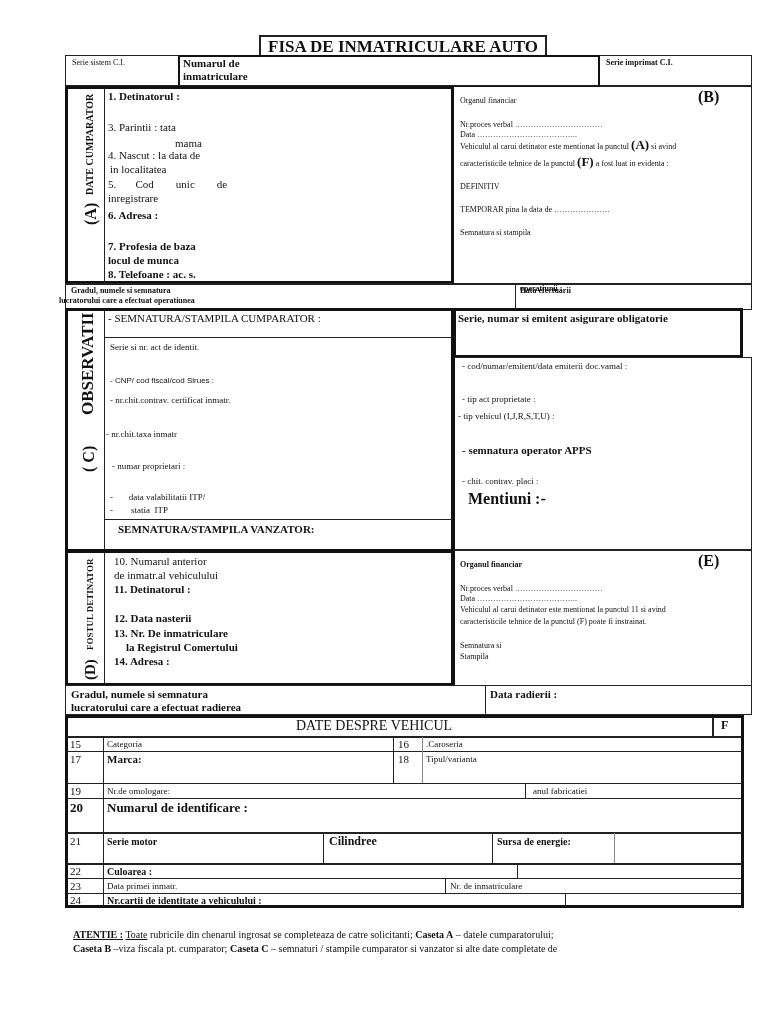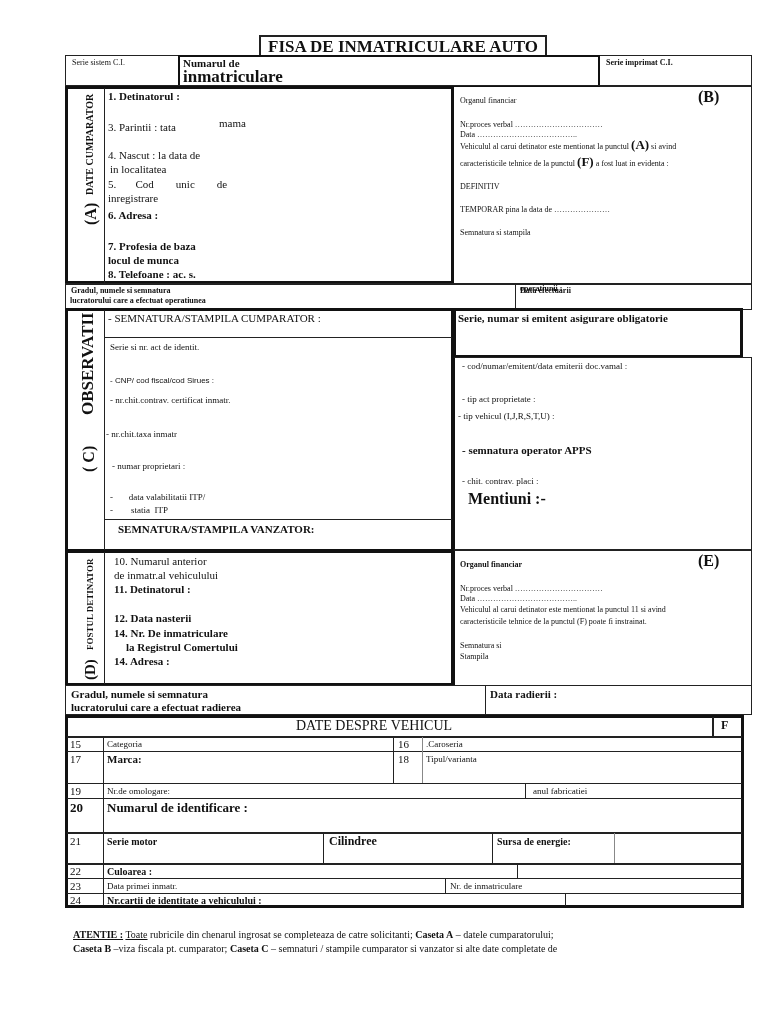--- a/index.html
+++ b/index.html
@@ -23,33 +23,33 @@
 <body>
 
 <div class="abs b1" style="left:259px;top:35px;width:288px;height:22px;border-width:2px;">
   <div class="t bold" style="left:0;right:0;top:1px;text-align:center;font-size:17px;line-height:18px;">FISA DE INMATRICULARE AUTO</div>
 </div>
 
 <div class="abs b1" style="left:65px;top:55px;width:687px;height:32px;"></div>
 <div class="abs b2" style="left:178px;top:55px;width:422px;height:32px;"></div>
 <div class="t xs" style="left:72px;top:58px;">Serie sistem C.I.</div>
 <div class="t sm bold" style="left:183px;top:58px;font-size:11px;">Numarul de</div>
-<div class="t sm bold" style="left:183px;top:71px;font-size:17px;">inmatriculare</div>
+<div class="t sm bold" style="left:183px;top:71px;font-size:11px;">inmatriculare</div>
 <div class="t xs bold" style="left:606px;top:58px;">Serie imprimat C.I.</div>
 
 <div class="abs b1" style="left:65px;top:85px;width:687px;height:200px;"></div>
 <div class="abs b3" style="left:65px;top:86px;width:389px;height:198px;"></div>
 <div class="vline" style="left:104px;top:88px;height:195px;"></div>
 
 <div class="vert" style="left:84px;top:195px;font-size:10px;">DATE CUMPARATOR</div>
 <div class="vert" style="left:82px;top:225px;font-size:16px;">(A)</div>
 
 <div class="t bold" style="left:108px;top:90px;">1. Detinatorul :</div>
 <div class="t" style="left:108px;top:121px;">3. Parintii :  tata</div>
-<div class="t" style="left:175px;top:117px;margin-left:44px;">mama</div>
+<div class="t" style="left:175px;top:137px;">mama</div>
 <div class="t" style="left:108px;top:149px;">4. Nascut : la data de</div>
 <div class="t" style="left:110px;top:163px;">in localitatea</div>
 <div class="t" style="left:108px;top:178px;white-space:pre;">5.       Cod        unic        de</div>
 <div class="t" style="left:108px;top:192px;">inregistrare</div>
 <div class="t bold" style="left:108px;top:209px;">6. Adresa :</div>
 <div class="t bold" style="left:108px;top:240px;">7. Profesia de baza</div>
 <div class="t bold" style="left:108px;top:254px;">locul de munca</div>
 <div class="t bold" style="left:108px;top:268px;">8. Telefoane : ac. s.</div>
 
 <div class="t xs" style="left:460px;top:96px;">Organul financiar</div>
@@ -62,21 +62,21 @@
 <div class="t xs" style="left:460px;top:157px;">
   <span>caracteristicile tehnice de la punctul </span><span style="font-size:13px;font-weight:bold;">(F)</span><span> a fost luat in evidenta :</span>
 </div>
 <div class="t xs" style="left:460px;top:182px;">DEFINITIV</div>
 <div class="t xs" style="left:460px;top:205px;">TEMPORAR pina la data de …………………</div>
 <div class="t xs" style="left:460px;top:228px;">Semnatura si stampila</div>
 
 <div class="abs b1" style="left:65px;top:283px;width:687px;height:27px;"></div>
 <div class="vline" style="left:515px;top:283px;height:27px;"></div>
 <div class="t xs bold" style="left:71px;top:286px;">Gradul, numele si semnatura</div>
-<div class="t xs bold" style="left:70px;top:296px;text-align:center;">lucratorului care a efectuat operatiunea</div>
+<div class="t xs bold" style="left:59px;top:296px;text-align:center;">lucratorului care a efectuat operatiunea</div>
 <div class="t xs bold" style="left:520px;top:286px;">Data efectuarii</div>
 <div class="t xs bold" style="left:520px;top:284px;">operatiunii :</div>
 
 <div class="abs b3" style="left:65px;top:308px;width:389px;height:244px;"></div>
 <div class="vline" style="left:104px;top:310px;height:240px;"></div>
 <div class="hline" style="left:104px;top:337px;width:348px;"></div>
 <div class="hline" style="left:104px;top:519px;width:348px;"></div>
 
 <div class="vert" style="left:78px;top:415px;font-size:17px;">OBSERVATII</div>
 <div class="vert" style="left:80px;top:472px;font-size:16px;">( C)</div>
@@ -104,21 +104,21 @@
 
 <div class="abs b3" style="left:65px;top:550px;width:389px;height:136px;"></div>
 <div class="vline" style="left:104px;top:552px;height:132px;"></div>
 <div class="vert" style="left:85px;top:650px;font-size:9px;">FOSTUL DETINATOR</div>
 <div class="vert" style="left:82px;top:680px;font-size:15px;">(D)</div>
 
 <div class="t" style="left:114px;top:555px;">10. Numarul anterior</div>
 <div class="t" style="left:114px;top:569px;">de inmatr.al vehiculului</div>
 <div class="t bold" style="left:114px;top:583px;">11. Detinatorul :</div>
 <div class="t bold" style="left:114px;top:612px;">12. Data nasterii</div>
-<div class="t bold" style="left:114px;top:627px;">14. Nr. De inmatriculare</div>
+<div class="t bold" style="left:114px;top:627px;">13. Nr. De inmatriculare</div>
 <div class="t bold" style="left:126px;top:641px;">la Registrul Comertului</div>
 <div class="t bold" style="left:114px;top:655px;text-align:center;">14. Adresa :</div>
 
 <div class="abs b1" style="left:453px;top:550px;width:299px;height:136px;border-left:2px solid #111;"></div>
 <div class="t xs bold" style="left:460px;top:560px;">Organul financiar</div>
 <div class="t big" style="left:698px;top:554px;">(E)</div>
 <div class="t xs" style="left:460px;top:584px;">Nr.proces verbal ……………………………</div>
 <div class="t xs" style="left:460px;top:594px;">Data ………………………………..</div>
 <div class="t xs" style="left:460px;top:605px;">Vehiculul al carui detinator este mentionat la punctul 11 si avind</div>
 <div class="t xs" style="left:460px;top:617px;">caracteristicile tehnice de la punctul (F) poate fi instrainat.</div>

